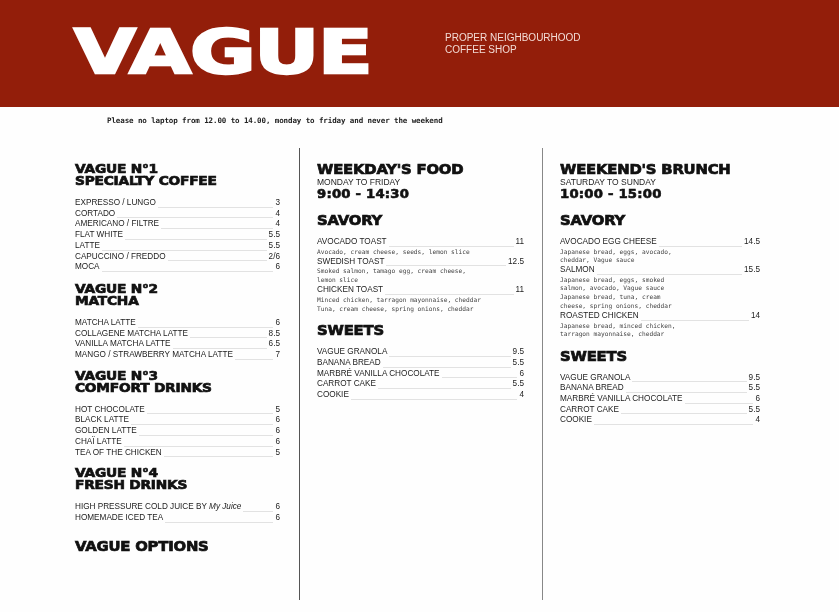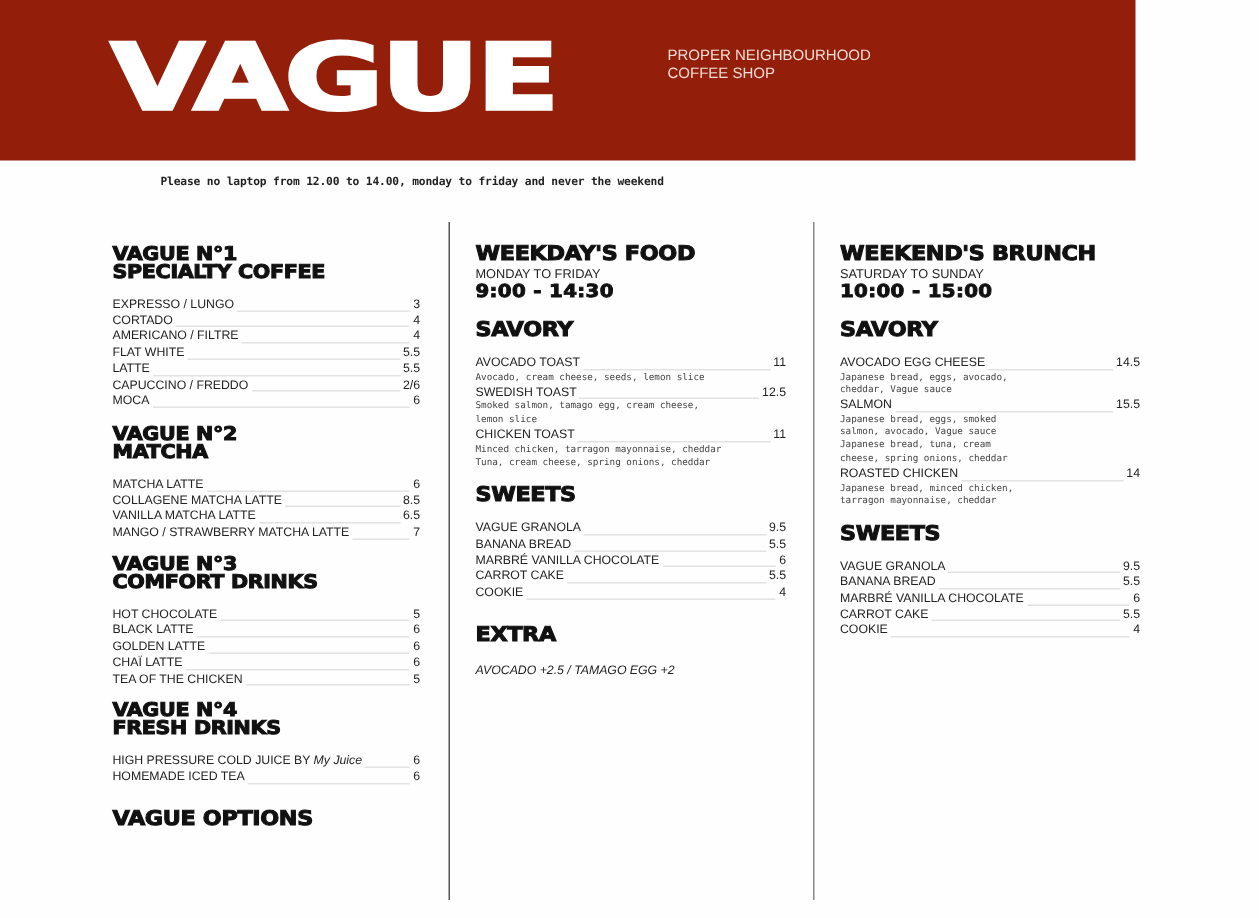--- a/index.html
+++ b/index.html
@@ -1,19 +1,19 @@
 <!DOCTYPE html>
 <html><head>
 <meta charset="utf-8">
 <style>
   * { box-sizing: border-box; margin: 0; padding: 0; }
   html, body { width: 839px; height: 612px; overflow: hidden; background: #fefefe; }
   body { position: relative; font-family: "Liberation Sans", sans-serif; color: #1a1a1a; }
 
-  .header { position: absolute; left: 0; top: 0; width: 757px; height: 107px; background: #931e0a; }
+  .header { position: absolute; left: 0; top: 0; width: 839px; height: 107px; background: #931e0a; }
   .logo { position: absolute; left: 74px; top: 22px; font-family: "DejaVu Sans", sans-serif; font-weight: 900;
           font-size: 64px; line-height: 64px; color: #fff; letter-spacing: -1px; transform: scaleX(1.25) scaleY(0.95);
           transform-origin: left top; -webkit-text-stroke: 2.5px #fff; }
   .tagline { position: absolute; left: 445px; top: 32px; color: #f3dcd6; font-size: 10px; line-height: 12px; }
 
   .notice { position: absolute; left: 75px; top: 116px; font-family: "DejaVu Sans Mono", monospace; font-size: 7.5px;
             font-weight: bold; color: #222; letter-spacing: -0.1px; padding-left: 32px; }
 
   .divider { position: absolute; top: 148px; width: 1px; height: 452px; background: #555; }
   .divider.d1 { left: 299px; }
@@ -239,24 +239,20 @@
           <span class="price">5.5</span>
         </div>
       <div class="item">
           <span class="name">COOKIE</span>
           <span class="lead"></span>
           <span class="price">4</span>
         </div>
     </div>
   </div>
 
-  <div style="margin-top:16px">
-    <div class="heading big">EXTRA</div>
-    <div class="italic-note" style="margin-top:11px">AVOCADO +2.5 / TAMAGO EGG +2</div>
-  </div>
 </div>
 
 <div class="col col3">
   <div class="heading big">WEEKEND'S BRUNCH</div>
   <div class="sub">SATURDAY TO SUNDAY</div>
   <div class="hours">10:00 - 15:00</div>
 
   <div style="margin-top:13px">
     <div class="heading big">SAVORY</div>
     <div class="items" style="margin-top:10px">

